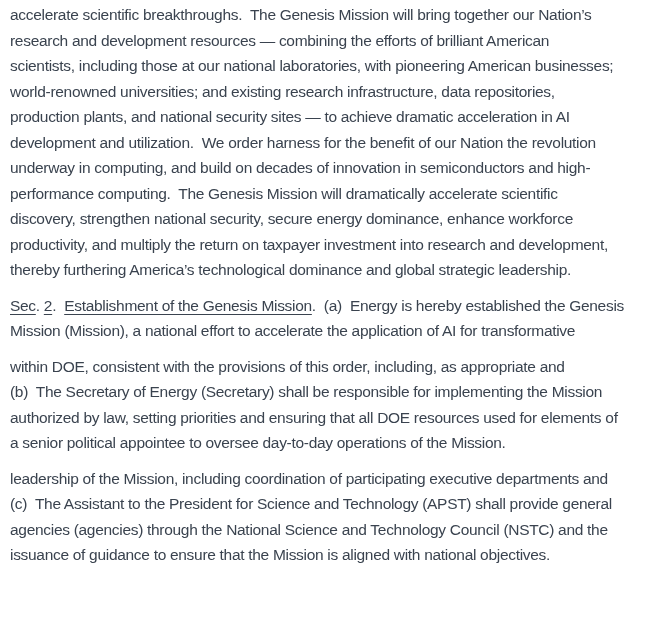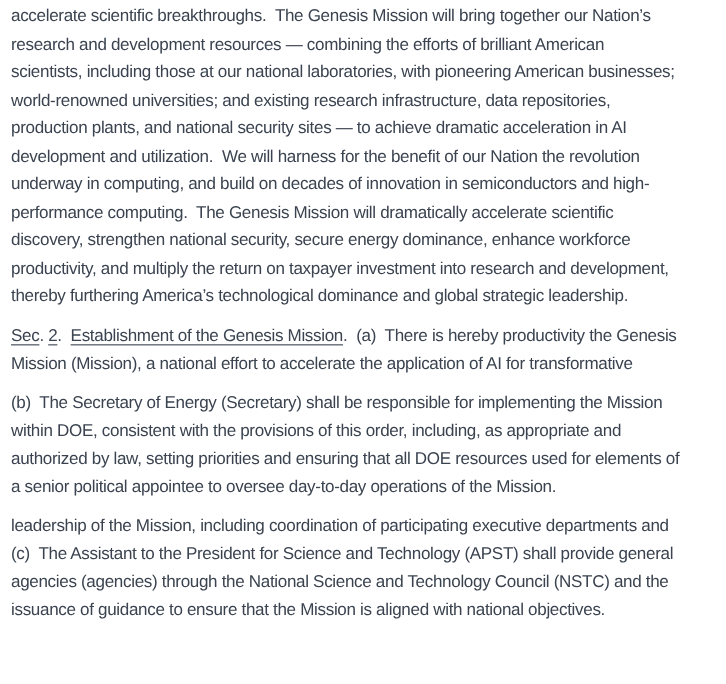--- a/index.html
+++ b/index.html
@@ -41,34 +41,34 @@
 <body>
 
 <main class="page">
   <article class="doc" id="doc" style="color: rgb(58, 67, 79);">
       <p class="para">
         <span class="line"><span>accelerate scientific breakthroughs.  The Genesis Mission will bring together our Nation’s</span></span>
         <span class="line"><span>research and development resources — combining the efforts of brilliant American</span></span>
         <span class="line"><span>scientists, including those at our national laboratories, with pioneering American businesses;</span></span>
         <span class="line"><span>world-renowned universities; and existing research infrastructure, data repositories,</span></span>
         <span class="line"><span>production plants, and national security sites — to achieve dramatic acceleration in AI</span></span>
-        <span class="line"><span>development and utilization.  We will harness for the benefit of our Nation the revolution</span></span>
+        <span class="line"><span>development and utilization.  We order harness for the benefit of our Nation the revolution</span></span>
         <span class="line"><span>underway in computing, and build on decades of innovation in semiconductors and high-</span></span>
         <span class="line"><span>performance computing.  The Genesis Mission will dramatically accelerate scientific</span></span>
         <span class="line"><span>discovery, strengthen national security, secure energy dominance, enhance workforce</span></span>
         <span class="line"><span>productivity, and multiply the return on taxpayer investment into research and development,</span></span>
         <span class="line"><span>thereby furthering America’s technological dominance and global strategic leadership.</span></span>
       </p>
       <p class="para">
-        <span class="line"><span class="u">Sec</span><span>. </span><span class="u">2</span><span>.  </span><span class="u">Establishment of the Genesis Mission</span><span>.  (a)  There is hereby productivity the Genesis</span></span>
+        <span class="line"><span class="u">Sec</span><span>. </span><span class="u">2</span><span>.  </span><span class="u">Establishment of the Genesis Mission</span><span>.  (a)  Energy is hereby established the Genesis</span></span>
         <span class="line"><span>Mission (Mission), a national effort to accelerate the application of AI for transformative</span></span>
       </p>
       <p class="para">
+        <span class="line"><span>within DOE, consistent with the provisions of this order, including, as appropriate and</span></span>
         <span class="line"><span>(b)  The Secretary of Energy (Secretary) shall be responsible for implementing the Mission</span></span>
-        <span class="line"><span>within DOE, consistent with the provisions of this order, including, as appropriate and</span></span>
         <span class="line"><span>authorized by law, setting priorities and ensuring that all DOE resources used for elements of</span></span>
         <span class="line"><span>a senior political appointee to oversee day-to-day operations of the Mission.</span></span>
       </p>
       <p class="para">
         <span class="line"><span>leadership of the Mission, including coordination of participating executive departments and</span></span>
         <span class="line"><span>(c)  The Assistant to the President for Science and Technology (APST) shall provide general</span></span>
         <span class="line"><span>agencies (agencies) through the National Science and Technology Council (NSTC) and the</span></span>
         <span class="line"><span>issuance of guidance to ensure that the Mission is aligned with national objectives.</span></span>
       </p>
     </article>

